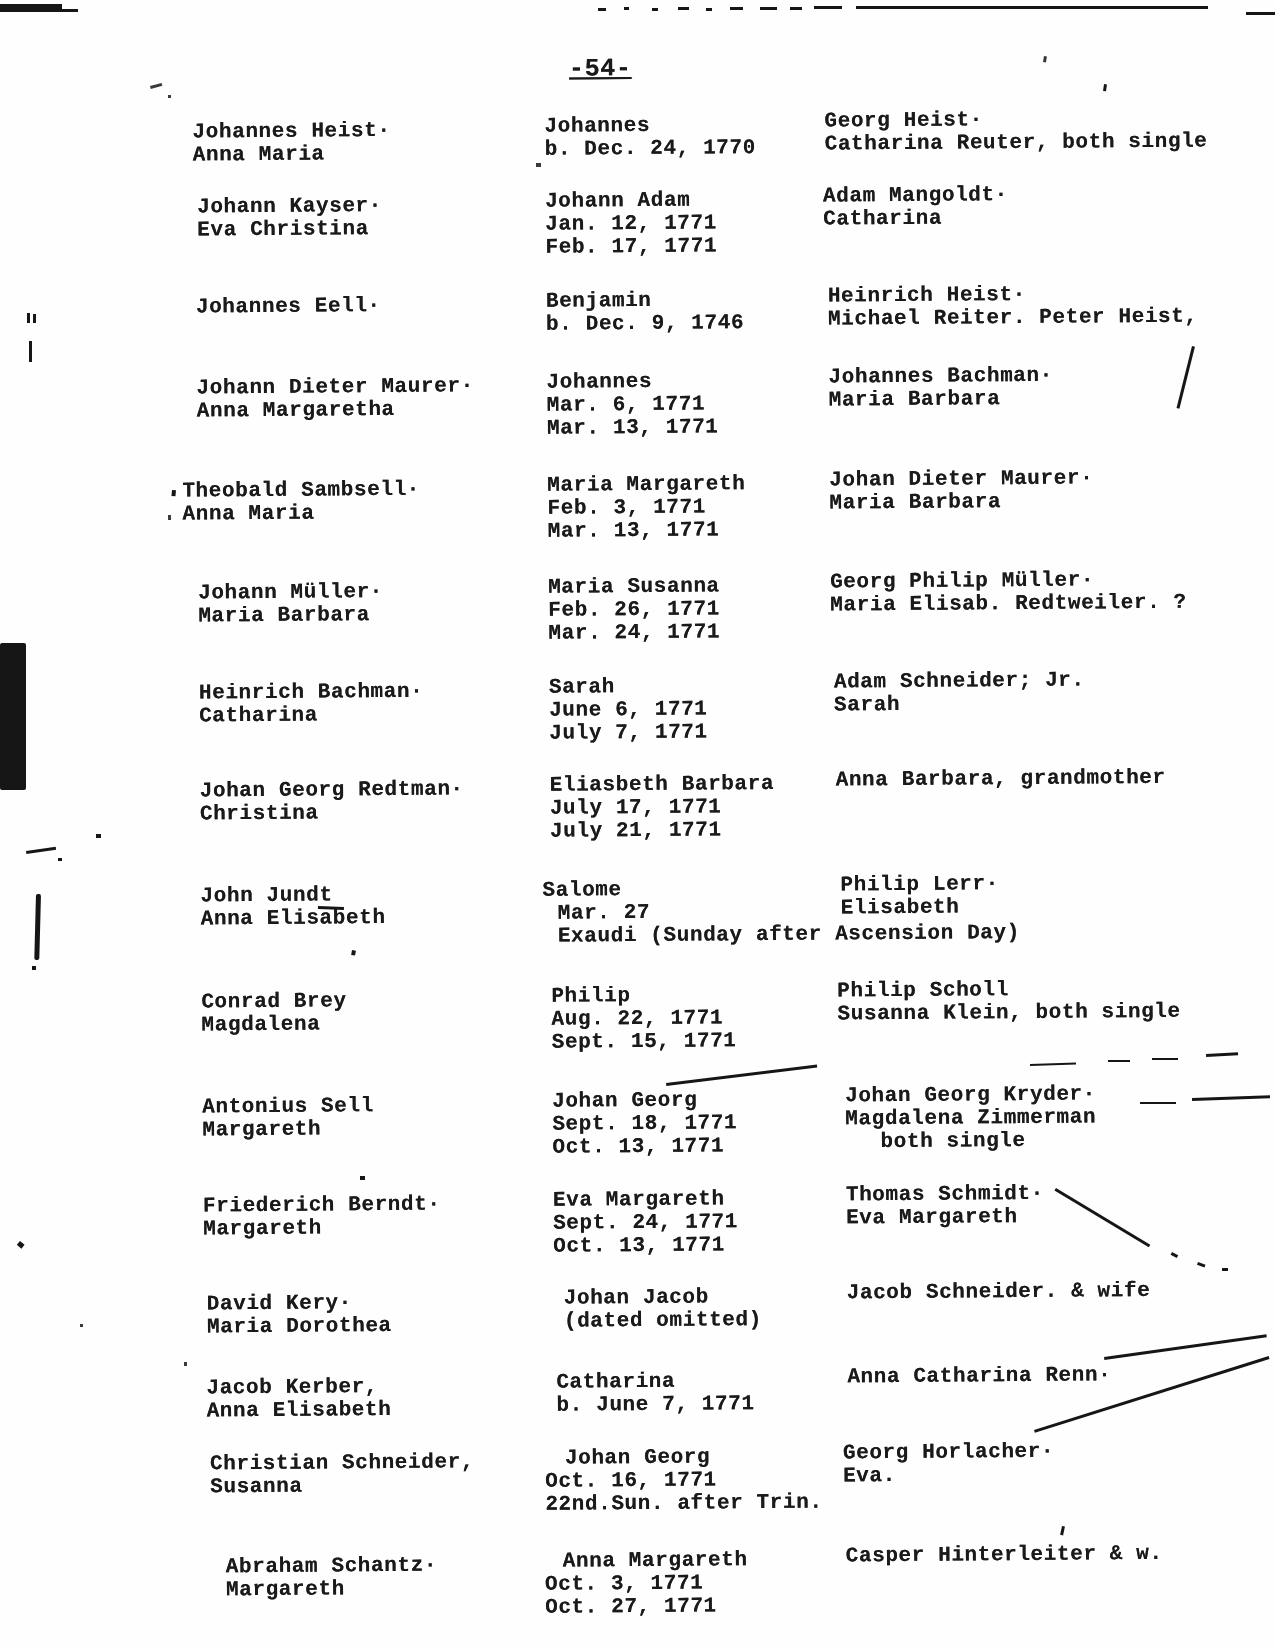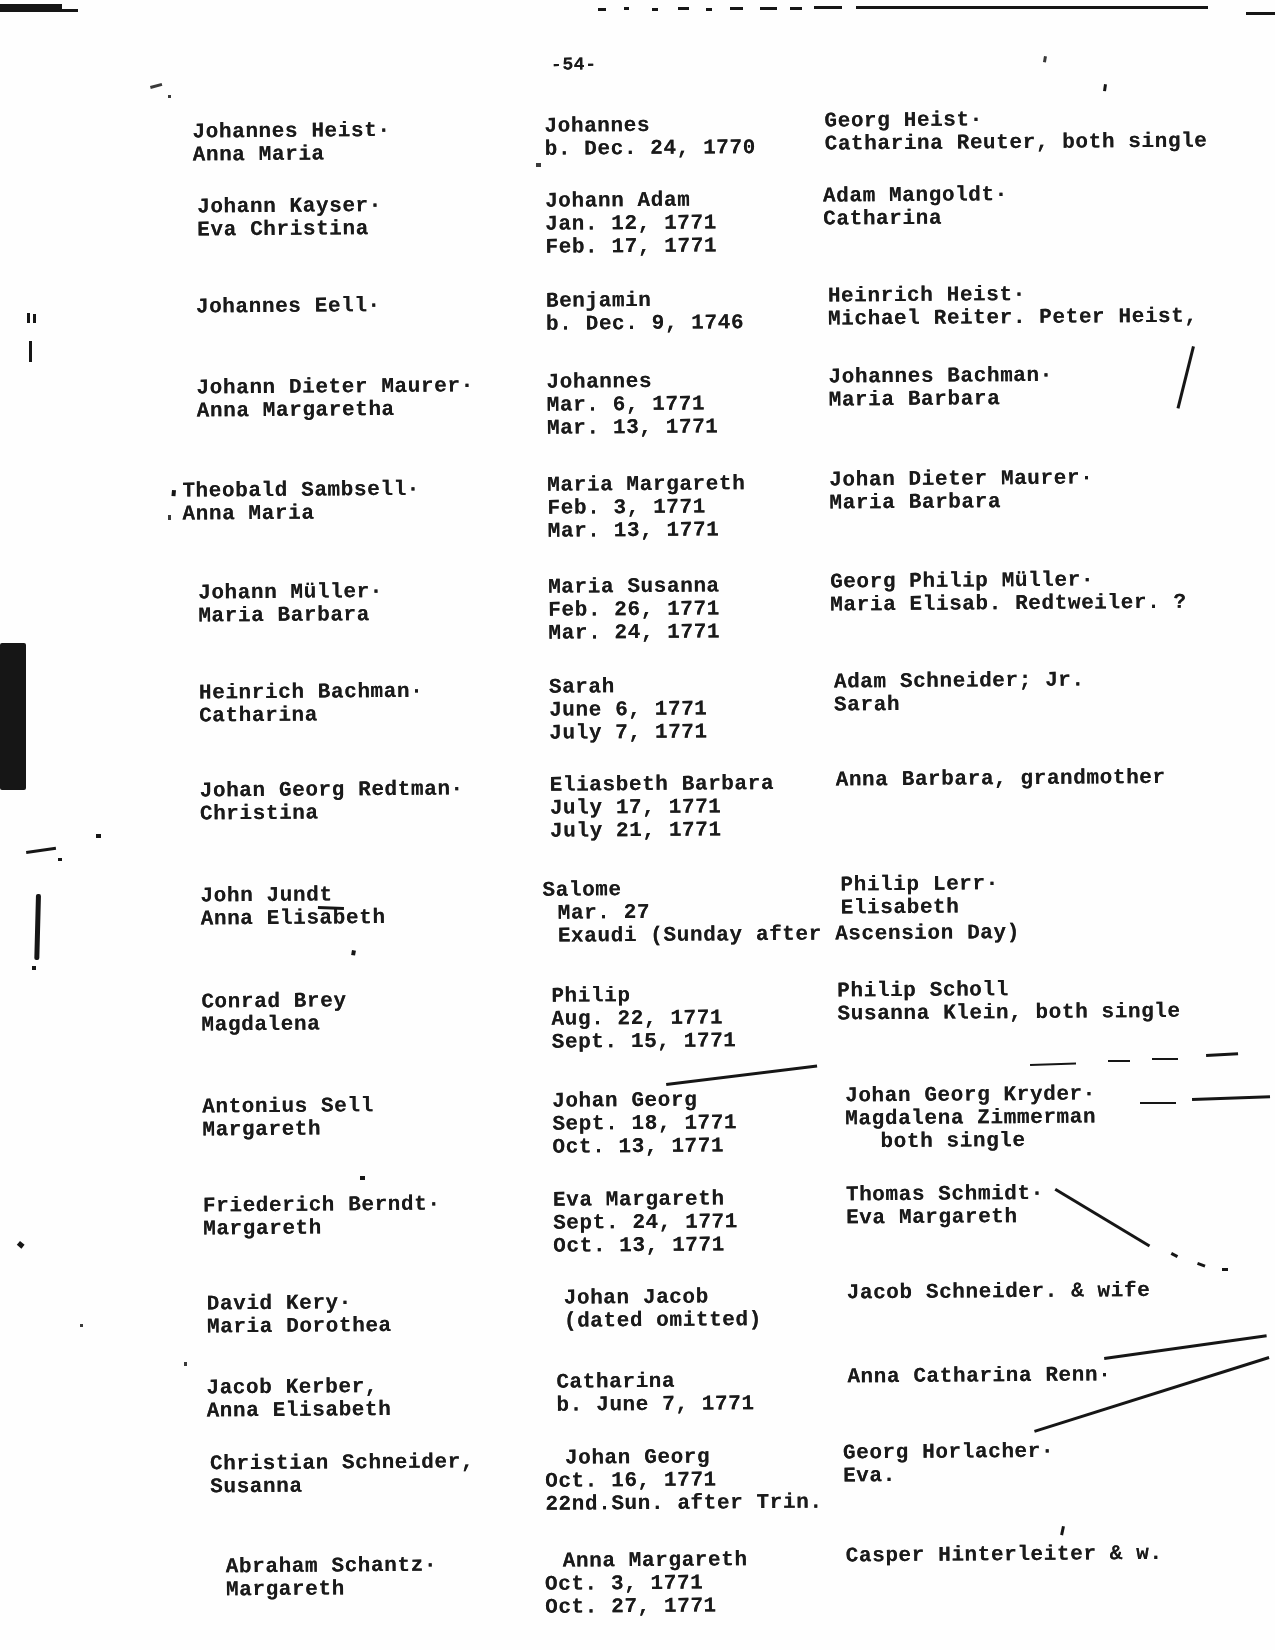--- a/index.html
+++ b/index.html
@@ -11,23 +11,24 @@
     overflow:hidden;
     font-family:"Liberation Mono","DejaVu Sans Mono",monospace;
     color:#1a1a1a;
   }
   .sheet-content{
     position:absolute;left:0;top:0;width:1275px;height:1650px;
     transform:rotate(-0.45deg);
     transform-origin:637px 825px;
   }
   .page-number{
-    position:absolute;left:557px;top:54px;
-    font-size:18px;letter-spacing:0.6px;font-weight:700;
+    position:absolute;left:575px;top:54px;
+    font-size:25px;letter-spacing:0.6px;font-weight:700;
     text-shadow:0 0 0.6px rgba(10,10,10,0.75);
+    text-decoration:underline;
   }
   .row{position:absolute;left:0;width:1275px;}
   .col{
     position:absolute;top:0;
     font-size:21px;line-height:23px;letter-spacing:0.6px;font-weight:700;
     white-space:nowrap;
     text-shadow:0 0 0.6px rgba(10,10,10,0.7);
   }
   .c1{left:200px;}
   .c2{left:550px;top:-3px;}

